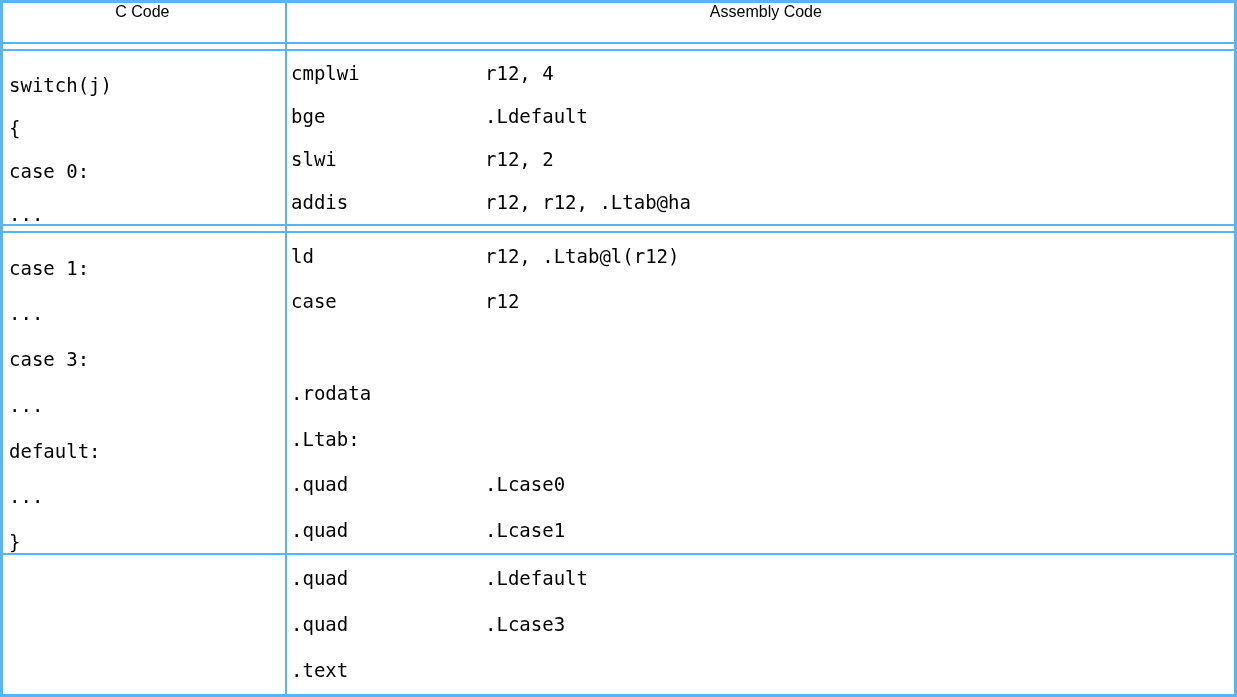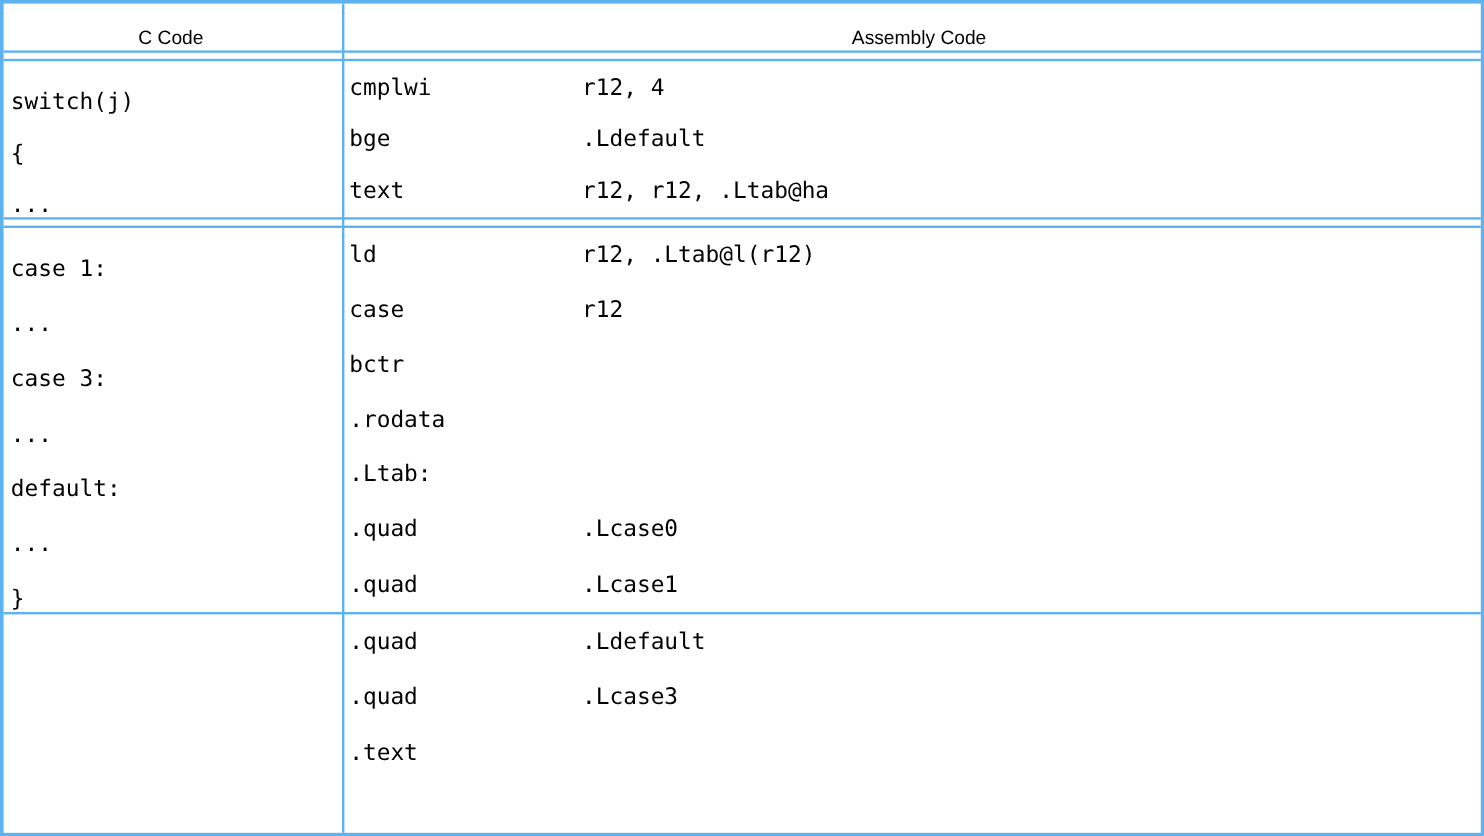--- a/index.html
+++ b/index.html
@@ -27,21 +27,21 @@
     left: 282px;
     top: 0;
     bottom: 0;
     width: 2px;
     background: var(--blue);
   }
   
   .hdr {
     display: flex;
     height: 39px;
-    align-items: flex-end;
+    align-items: flex-start;
   }
   .hdr-cell {
     font-size: 16px;
     color: var(--ink);
     text-align: center;
   }
   .hdr-c { width: 282px; }
   .hdr-a { width: 947px; margin-left: 16px; }
   
   .sep-double {
@@ -91,27 +91,28 @@
     <div class="hdr-cell hdr-c">C Code</div>
     <div class="hdr-cell hdr-a">Assembly Code</div>
   </div>
 
   <div class="sep-double"></div>
 
   <div id="tbody">
       <div class="section section-0">
         <div class="row"><div class="c-cell">switch(j)</div><div class="a-cell"><span class="op">cmplwi</span><span class="args">r12, 4</span></div></div>
         <div class="row"><div class="c-cell">{</div><div class="a-cell"><span class="op">bge</span><span class="args">.Ldefault</span></div></div>
-        <div class="row"><div class="c-cell">...</div><div class="a-cell"><span class="op">text</span><span class="args">r12, r12, .Ltab@ha</span></div></div>
+        <div class="row"><div class="c-cell">case 0:</div><div class="a-cell"><span class="op">slwi</span><span class="args">r12, 2</span></div></div>
+        <div class="row"><div class="c-cell">...</div><div class="a-cell"><span class="op">addis</span><span class="args">r12, r12, .Ltab@ha</span></div></div>
       </div>
       <div class="sep-double"></div>
       <div class="section section-1">
         <div class="row"><div class="c-cell">case 1:</div><div class="a-cell"><span class="op">ld</span><span class="args">r12, .Ltab@l(r12)</span></div></div>
         <div class="row"><div class="c-cell">...</div><div class="a-cell"><span class="op">case</span><span class="args">r12</span></div></div>
-        <div class="row"><div class="c-cell">case 3:</div><div class="a-cell"><span class="op">bctr</span></div></div>
+        <div class="row"><div class="c-cell">case 3:</div></div>
         <div class="row"><div class="c-cell">...</div><div class="a-cell"><span class="op">.rodata</span></div></div>
         <div class="row"><div class="c-cell">default:</div><div class="a-cell"><span class="op">.Ltab:</span></div></div>
         <div class="row"><div class="c-cell">...</div><div class="a-cell"><span class="op">.quad</span><span class="args">.Lcase0</span></div></div>
         <div class="row"><div class="c-cell">}</div><div class="a-cell"><span class="op">.quad</span><span class="args">.Lcase1</span></div></div>
       </div>
       <div class="sep-single"></div>
       <div class="section section-2">
         <div class="row"><div class="c-cell"></div><div class="a-cell"><span class="op">.quad</span><span class="args">.Ldefault</span></div></div>
         <div class="row"><div class="c-cell"></div><div class="a-cell"><span class="op">.quad</span><span class="args">.Lcase3</span></div></div>
         <div class="row"><div class="c-cell"></div><div class="a-cell"><span class="op">.text</span></div></div>

